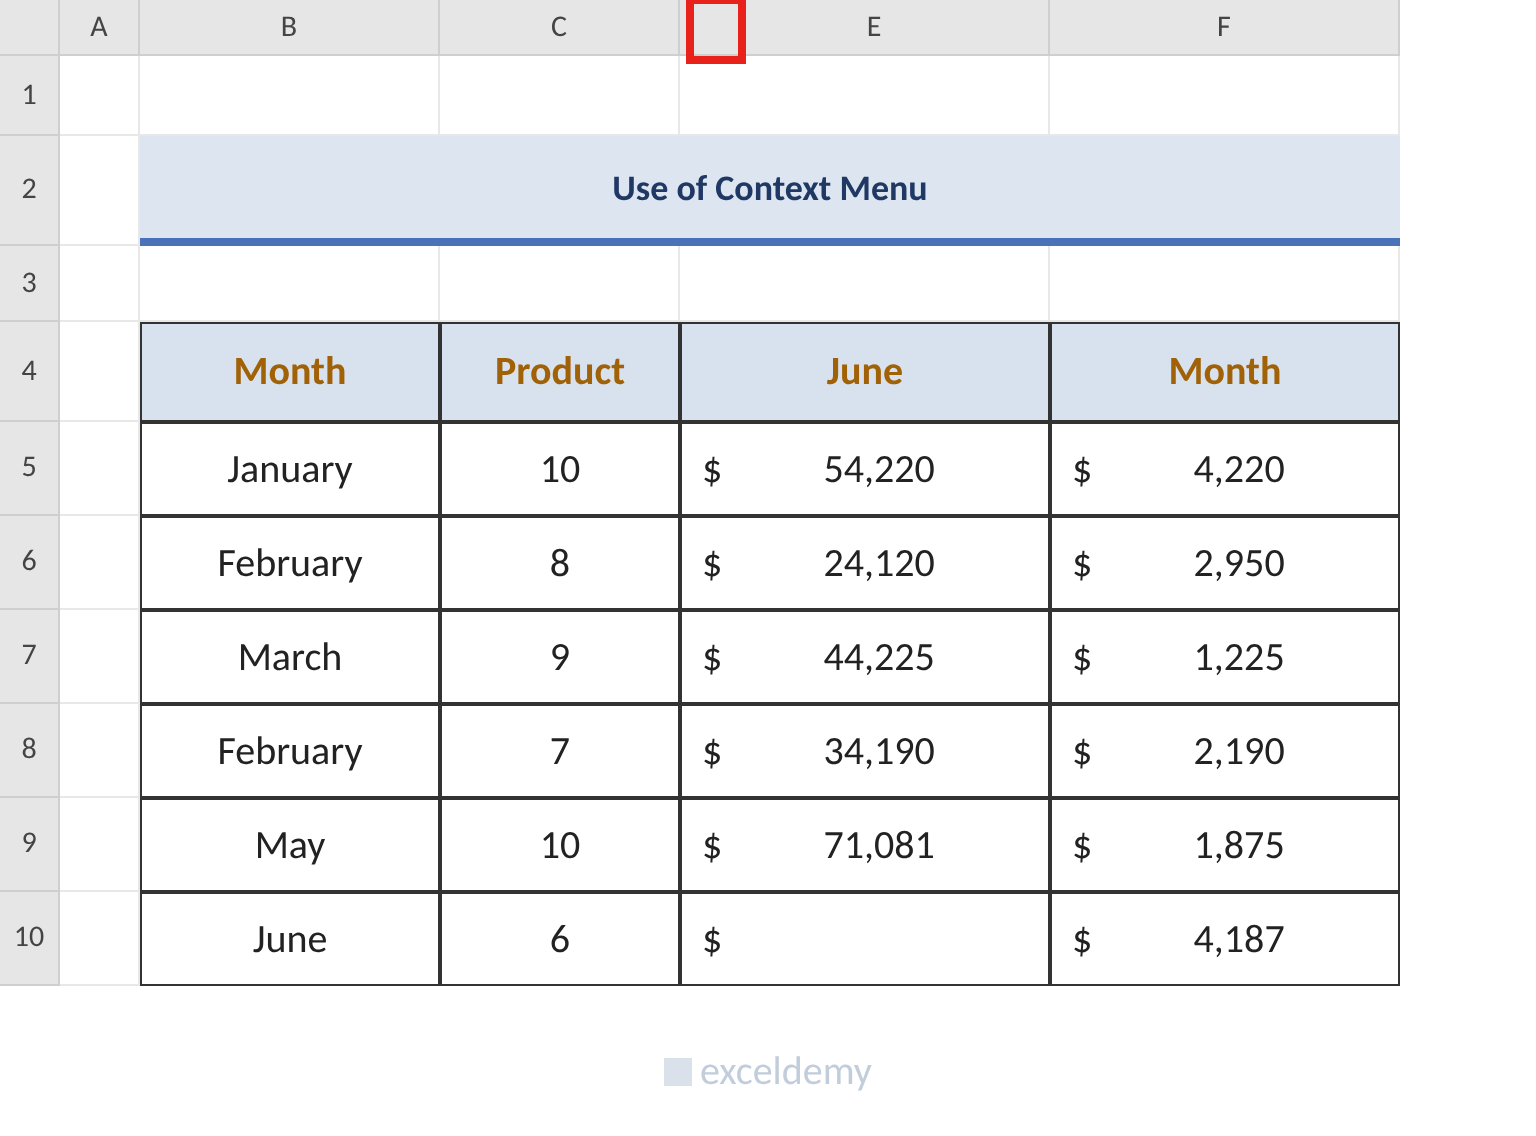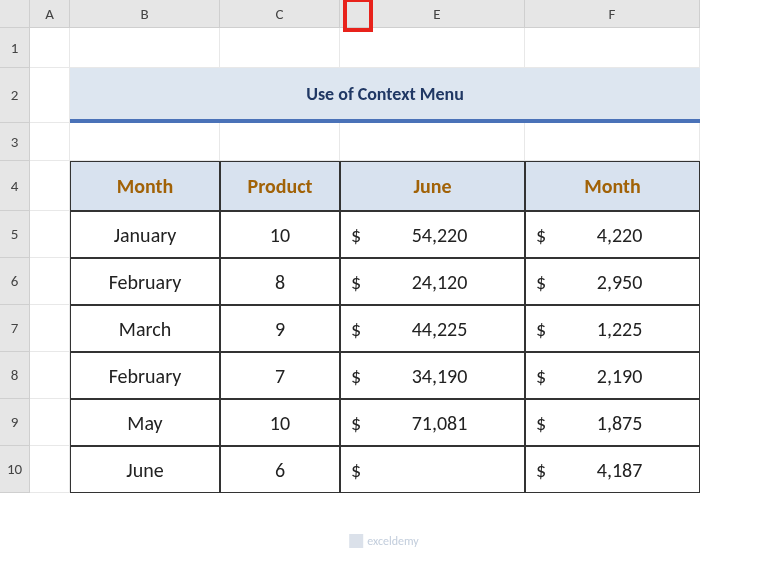--- a/index.html
+++ b/index.html
@@ -85,21 +85,21 @@
     width: 30px;
     height: 34px;
     border: 4px solid #e8221b;
     z-index: 50;
     pointer-events: none;
   }
   .wm {
     position:absolute;
     left: 50%; transform: translateX(-50%);
     bottom: 20px;
-    font-size: 12px;
+    font-size: 20px;
     color: #b8c5d6;
     opacity:0.85;
     display:flex; align-items:center; gap:4px;
     pointer-events:none;
     margin-top:20px;
   }
   .wm .sq{ width:14px;height:14px;background:#b8c5d6;opacity:0.6; }
 </style>
 </head>
 <body>

